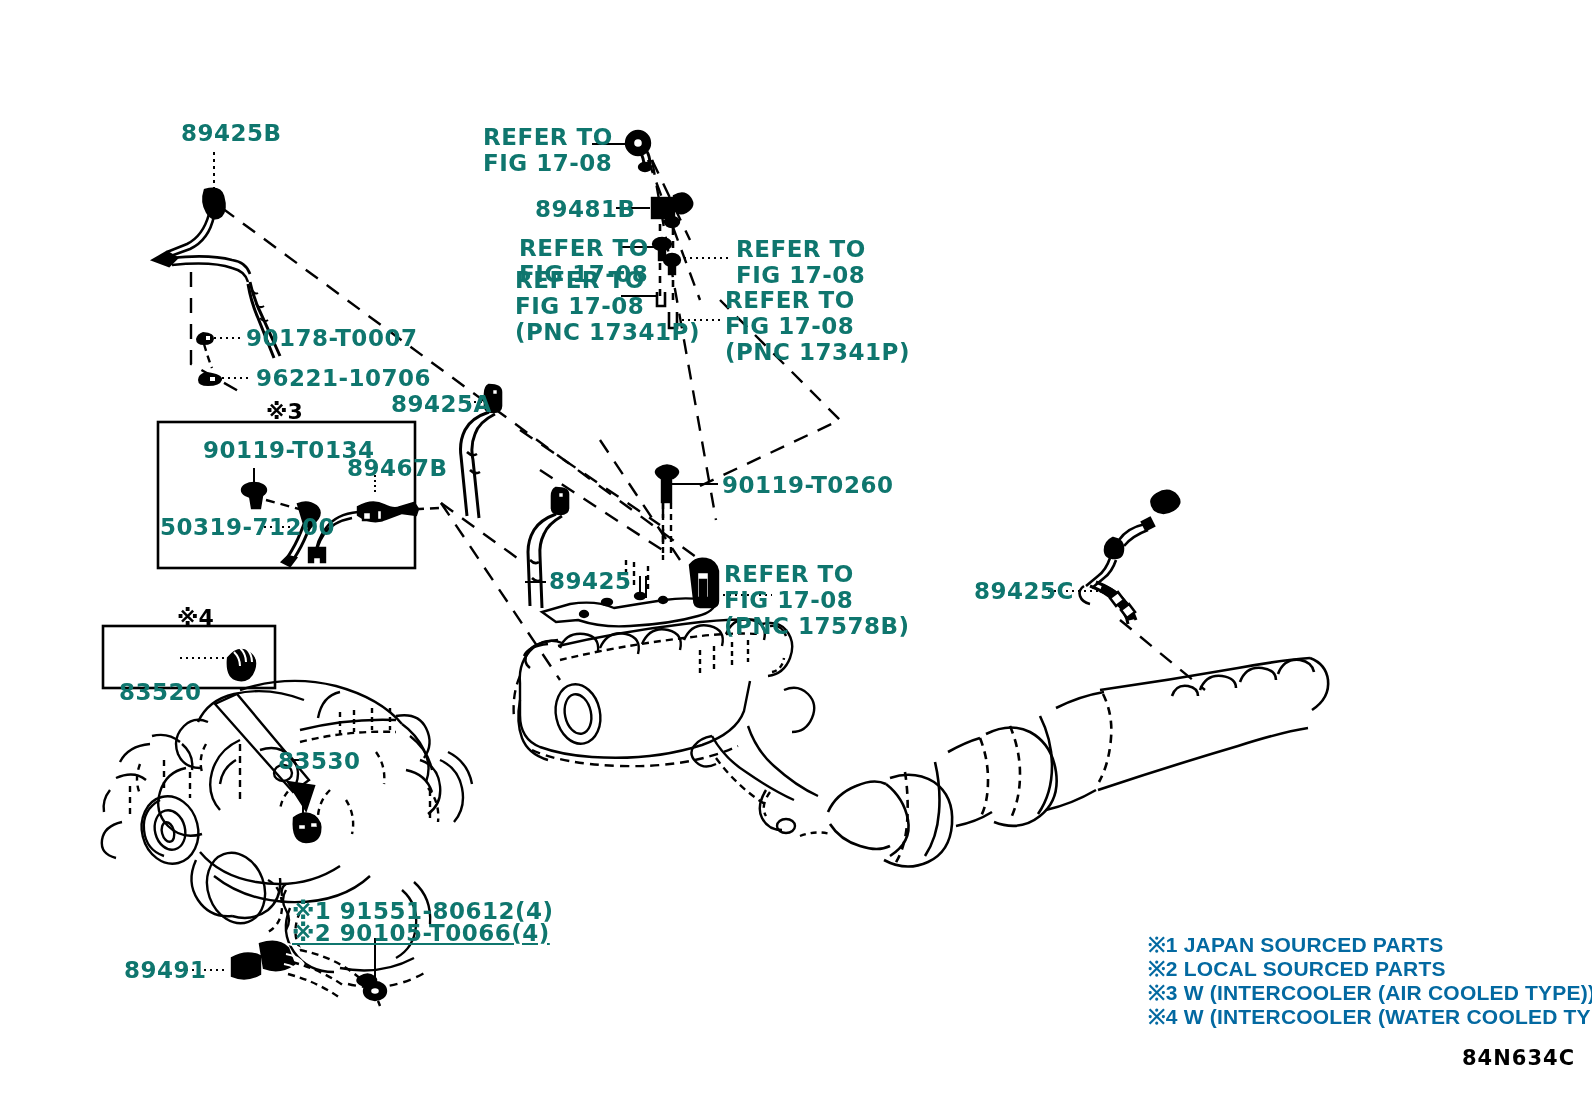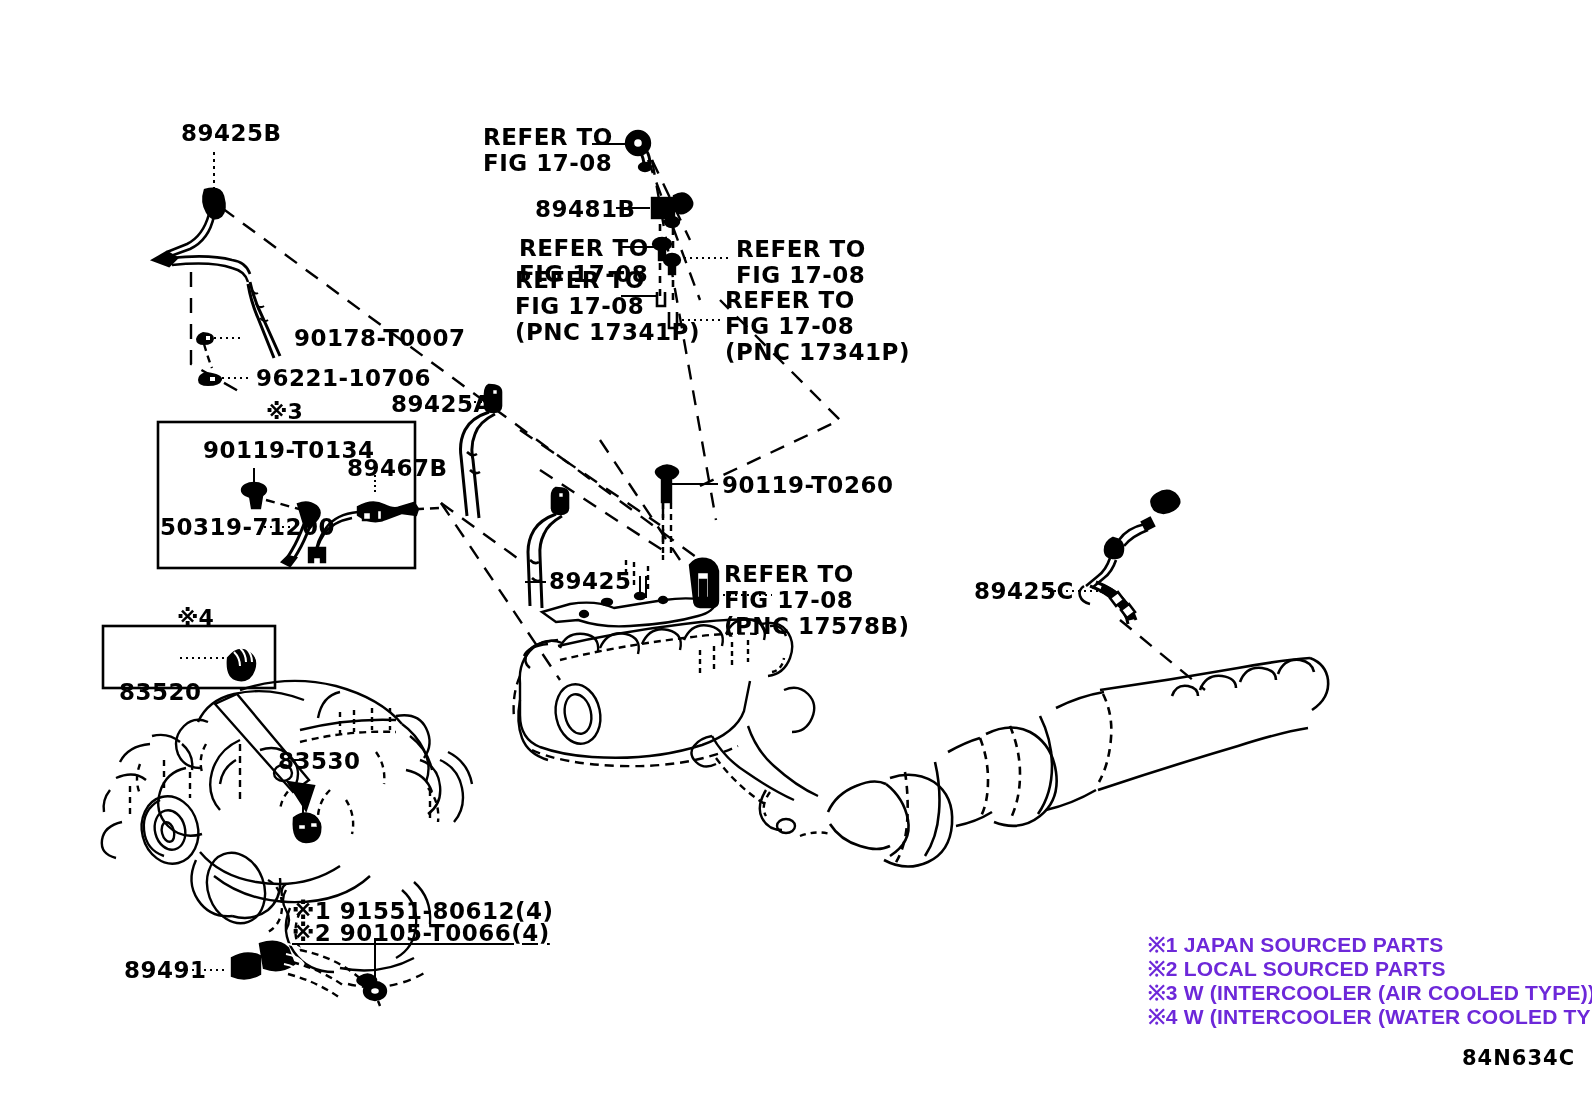--- a/index.html
+++ b/index.html
@@ -12,31 +12,31 @@
     background:#fff;
     overflow:hidden;
   }
   #artboard{position:absolute;left:0;top:0;width:1592px;height:1099px;}
   .lbl{
     position:absolute;
     font-family:"DejaVu Sans",sans-serif;
     font-weight:bold;
     font-size:23px;
     letter-spacing:0.5px;
-    color:#000000;
+    color:#0f766e;
     white-space:pre;
     line-height:26px;
   }
   .note{
     position:absolute;
     font-family:"Liberation Sans",sans-serif;
     font-weight:bold;
     font-size:21px;
     letter-spacing:0.2px;
-    color:#6d28d9;
+    color:#0369a1;
     white-space:pre;
     line-height:25px;
   }
   .figcode{
     position:absolute;
     font-family:"DejaVu Sans",sans-serif;
     font-weight:bold;
     font-size:21px;
     letter-spacing:1px;
     color:#000;
@@ -427,21 +427,21 @@
       <path d="M152,736 q16,-4 28,6"></path>
       <path d="M182,744 q12,10 10,26"></path>
       <path d="M164,760 l0,30" stroke-dasharray="6,5"></path>
       <path d="M190,772 l0,26" stroke-dasharray="6,5"></path>
     </g>
 
   </svg>
 
   <div class="lbl" style="left:181px;top:120px;">89425B</div>
 
-  <div class="lbl" style="left:246px;top:325px;margin-left:48px;">90178-T0007</div>
+  <div class="lbl" style="left:246px;top:325px;">90178-T0007</div>
 
   <div class="lbl" style="left:256px;top:365px;">96221-10706</div>
 
   <div class="lbl" style="left:483px;top:124px;">REFER TO
 FIG 17-08</div>
 
   <div class="lbl" style="left:535px;top:196px;">89481B</div>
 
   <div class="lbl" style="left:519px;top:235px;">REFER TO
 FIG 17-08</div>

